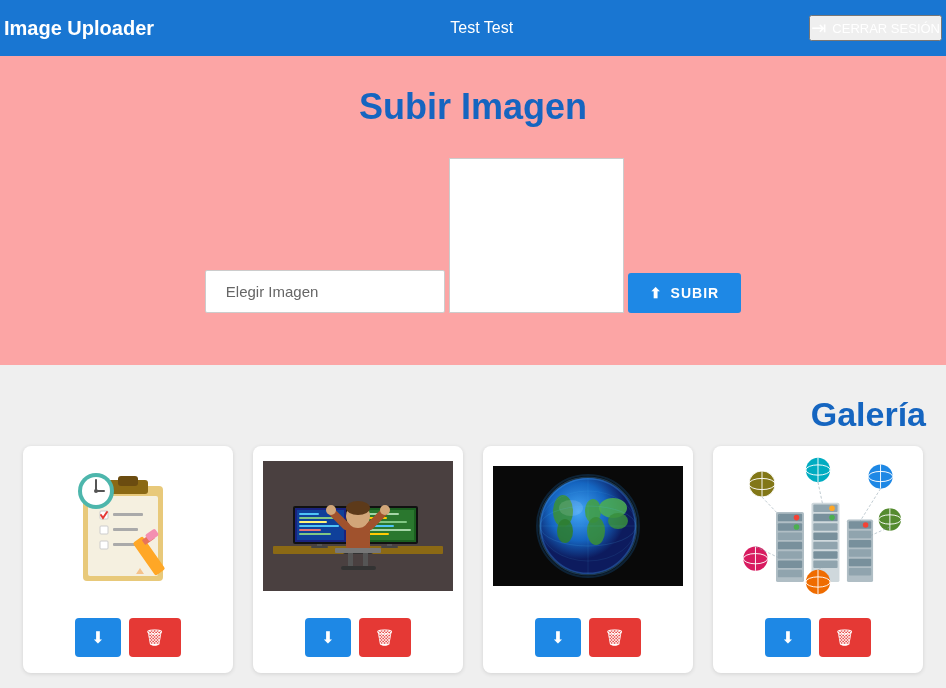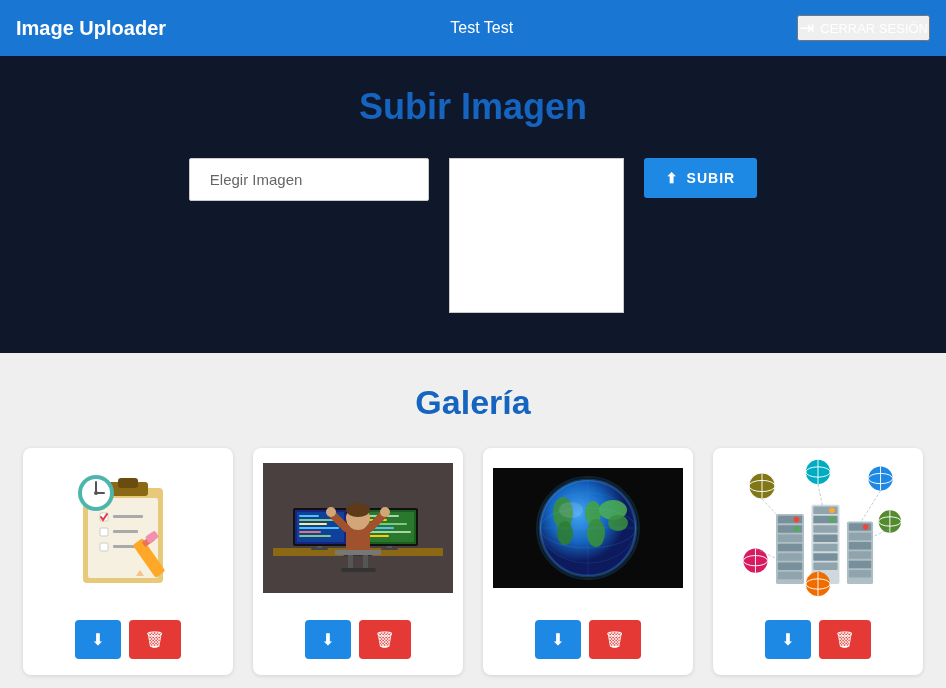--- a/index.html
+++ b/index.html
@@ -5,21 +5,21 @@
     * { box-sizing: border-box; margin: 0; padding: 0; }
     body { font-family: Arial, sans-serif; background: #f5f5f5; }
 
     
     .header {
       background: #1976D2;
       color: white;
       display: flex;
       align-items: center;
       justify-content: space-between;
-      padding: 0 16px;
+      padding: 0 4px;
       height: 56px;
     }
     .header-title {
       font-size: 20px;
       font-weight: bold;
     }
     .header-user {
       font-size: 16px;
     }
     .header-logout {
@@ -29,35 +29,35 @@
       font-size: 13px;
       cursor: pointer;
       color: white;
     }
     .header-logout .logout-icon {
       font-size: 18px;
     }
 
     
     .upload-section {
-      background: #0f172a;
-      padding: 30px 20px 40px;
+      background: #fca5a5;
+      padding: 30px 20px 52px;
       text-align: center;
     }
     .upload-title {
       font-size: 36px;
       font-weight: bold;
       color: #1565C0;
       margin-bottom: 30px;
     }
     .upload-controls {
       display: flex;
-      align-items: flex-start;
+      align-items: flex-end;
       justify-content: center;
-      gap: 20px;
+      gap: 4px;
     }
     .file-input-wrapper {
       border: 1px solid #ccc;
       padding: 12px 20px;
       width: 240px;
       background: white;
       cursor: pointer;
       font-size: 15px;
       color: #666;
       text-align: left;
@@ -86,22 +86,22 @@
 
     
     .gallery-section {
       background: #efefef;
       padding: 30px 20px 40px;
     }
     .gallery-title {
       font-size: 34px;
       font-weight: bold;
       color: #1565C0;
-      text-align: center;
-      margin-bottom: 26px;
+      text-align: right;
+      margin-bottom: 12px;
     }
     .gallery-grid {
       display: flex;
       gap: 20px;
       justify-content: center;
       flex-wrap: wrap;
     }
     .gallery-card {
       background: white;
       border-radius: 8px;

